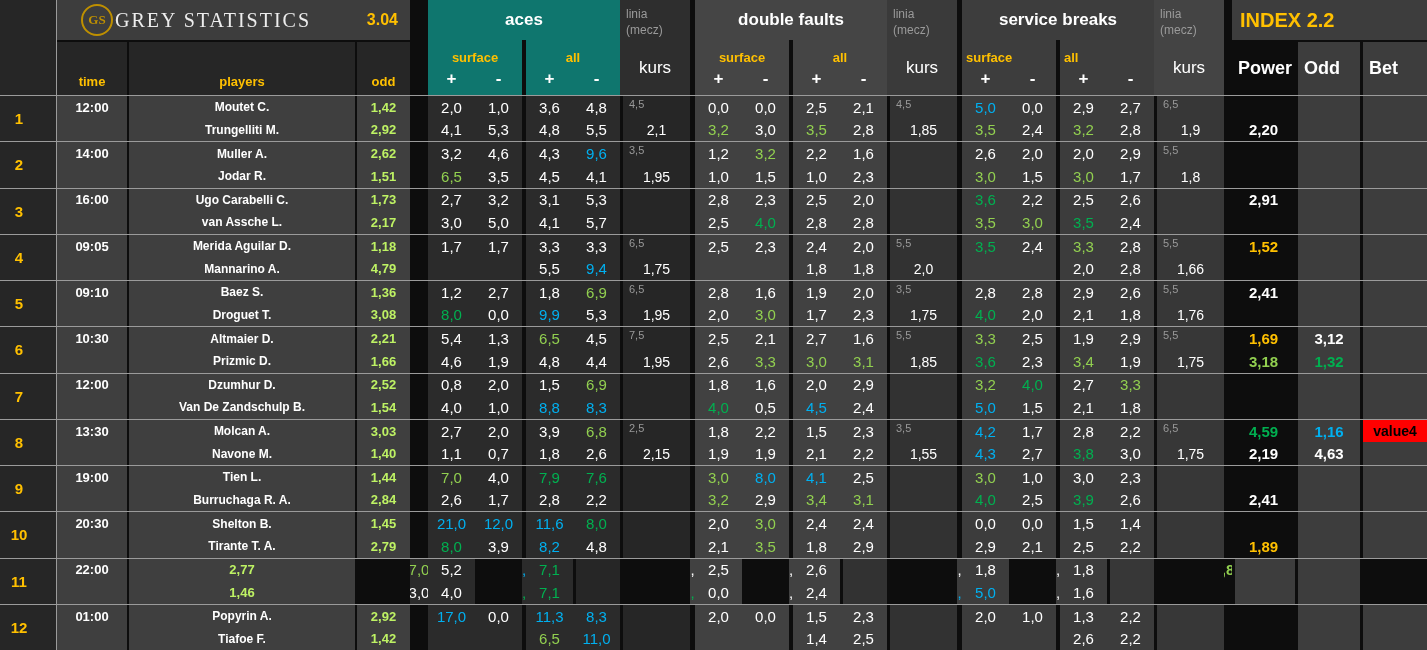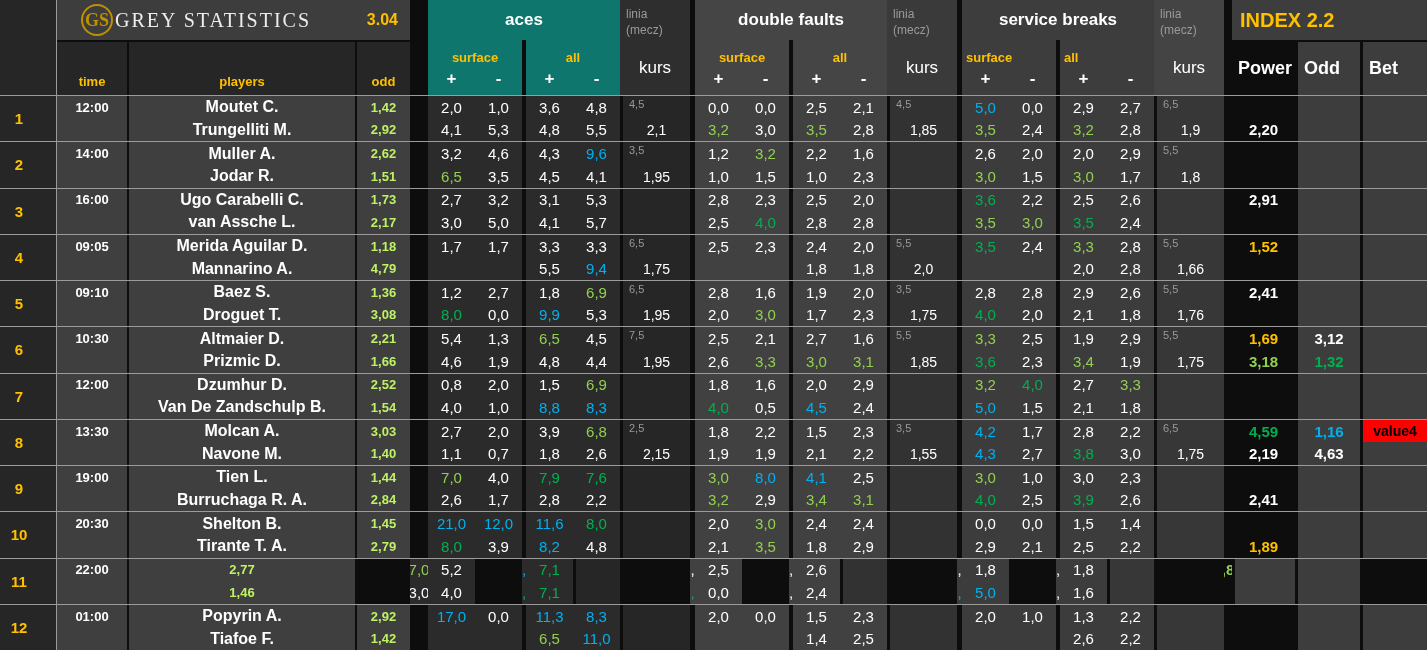--- a/index.html
+++ b/index.html
@@ -11,21 +11,21 @@
   html,body{margin:0;padding:0}
   body{width:1427px;height:650px;overflow:hidden;background:#0d0d0d;
        font-family:"Liberation Sans",sans-serif;-webkit-font-smoothing:antialiased}
   #sheet{position:absolute;top:0;left:0;width:1427px;height:650px;background:var(--black);display:flex;flex-direction:column}
 
   
   #hdr{display:grid;grid-template-columns:var(--cols);grid-template-rows:40px 55px;height:95px;flex:none}
   .h-num{grid-column:1;grid-row:1/3;background:#262626;border-right:1px solid var(--rowline)}
   .h-logo{grid-column:2/5;grid-row:1;background:#3d3d3d;display:flex;align-items:center;padding:0 12px 0 24px}
   .gs-circle{width:28px;height:28px;border:2px solid #bf9000;border-radius:50%;display:flex;align-items:center;justify-content:center;
-             color:#bf9000;font-family:"Liberation Serif",serif;font-size:18px;font-weight:bold;flex:none}
+             color:#bf9000;font-family:"Liberation Serif",serif;font-size:13px;font-weight:bold;flex:none}
   .brand{font-family:"Liberation Serif",serif;font-size:20px;letter-spacing:2px;color:#ededed;margin-left:2px;white-space:nowrap}
   .version{margin-left:auto;color:var(--yellow);font-weight:bold;font-size:16px}
   .h-lab{grid-row:2;background:#262626;border-top:2px solid var(--black);display:flex;align-items:flex-end;justify-content:center;
          padding-bottom:6px;color:var(--yellow);font-weight:bold;font-size:13px;box-sizing:border-box}
   .h-lab.bl{border-left:2px solid var(--black)}
   .h-title{grid-row:1;display:flex;align-items:center;justify-content:center;color:#fff;font-weight:bold;font-size:17px}
   .h-linia{grid-row:1;padding:6px 0 0 6px;color:#9a9a9a;font-size:12px;line-height:16px;box-sizing:border-box}
   .h-sub{grid-row:2;display:flex;flex-direction:column;box-sizing:border-box}
   .h-sublabel{height:25px;display:flex;align-items:flex-end;justify-content:center;color:var(--yellow);font-weight:bold;font-size:13px}
   .h-sub.left .h-sublabel{justify-content:flex-start;padding-left:4px}
@@ -45,21 +45,21 @@
 
   
   .match-row{display:grid;grid-template-columns:var(--cols);height:46.25px;box-sizing:border-box;border-top:1px solid var(--rowline)}
   .cell{display:flex;flex-direction:column;box-sizing:border-box;overflow:hidden}
   .line{flex:1;display:flex;align-items:center;justify-content:center;overflow:hidden}
   .numcell{background:#262626;border-right:1px solid var(--rowline);flex-direction:row;align-items:center}
   .numv{width:38px;text-align:center;color:var(--yellow);font-weight:bold;font-size:15px}
   .timecell{background:#3f3f3f}
   .timev{font-weight:bold;color:#fff;font-size:13px}
   .playerscell{background:#3f3f3f;border-left:2px solid var(--black)}
-  .pname{font-weight:bold;color:#fff;font-size:16px;white-space:nowrap}
+  .pname{font-weight:bold;color:#fff;font-size:12px;white-space:nowrap}
   .oddcell{background:#3f3f3f;border-left:2px solid var(--black)}
   .oddv{font-weight:bold;color:#bef264;font-size:13px}
   .stat .sval{font-size:15px}
   .bg-aces{background:#2b2b2b}.bg-acesk{background:#262626}
   .bg-df{background:#414141}.bg-dfk{background:#323232}
   .bg-sb{background:#3c3c3c}.bg-sbk{background:#373737}
   .kurs{border-left:3px solid var(--black)}
   .linia{flex:1;display:flex;align-items:flex-start;justify-content:flex-start;padding:2px 0 0 6px;
          color:#999;font-size:11px;box-sizing:border-box}
   .kursv{color:#fff;font-size:14px}

